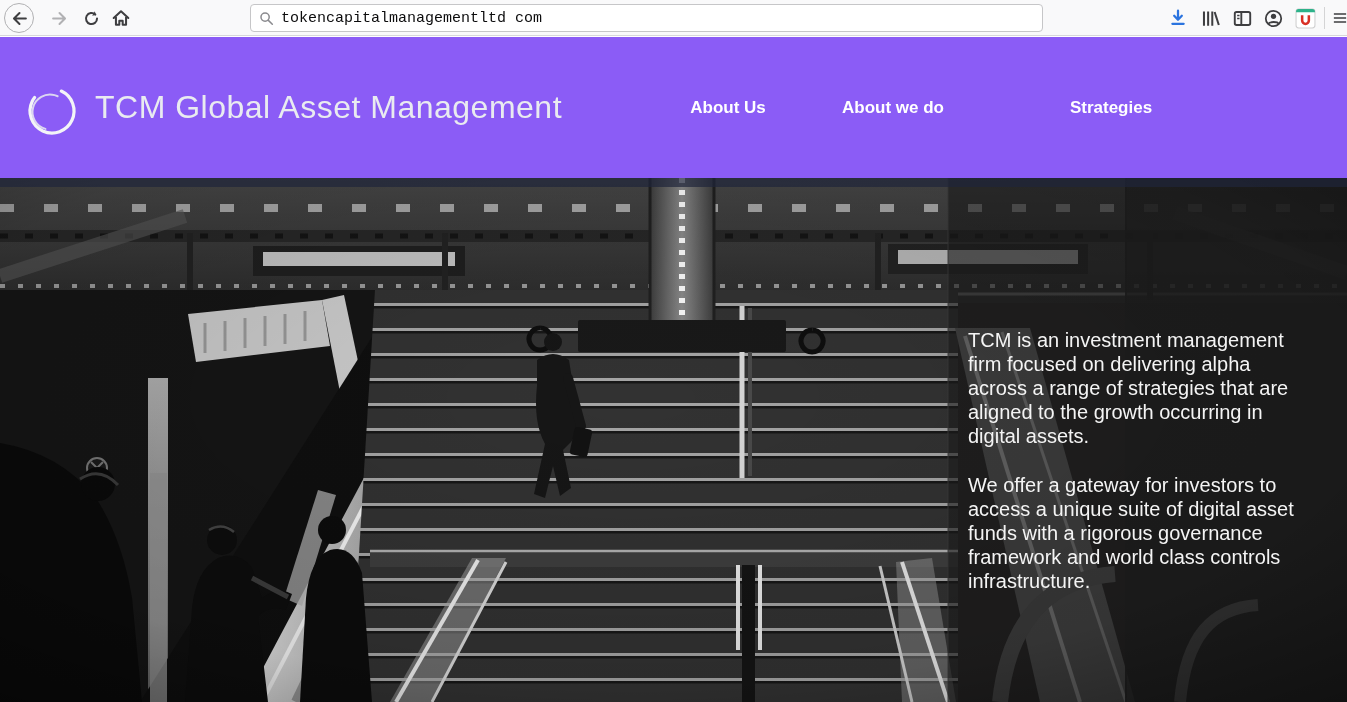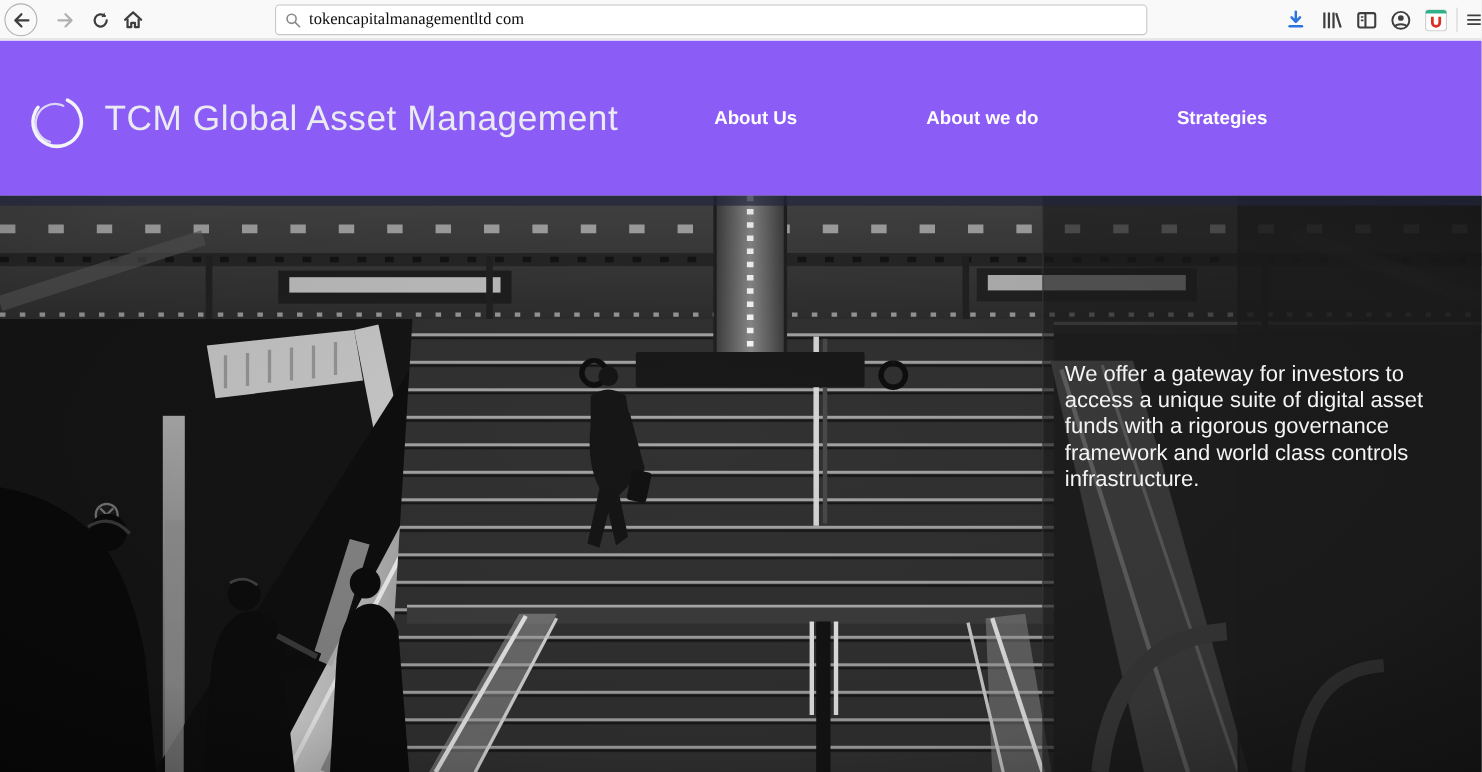--- a/index.html
+++ b/index.html
@@ -14,42 +14,42 @@
           align-items:center; justify-content:center; border-radius:50%; }
   #back-btn { left:4px; border:1px solid #b1b1b3; background:#f9f9fa; }
   #fwd-btn  { left:44px; }
   #reload-btn { left:76px; }
   #home-btn { left:106px; }
   #urlbar { position:absolute; left:250px; top:4px; width:793px; height:28px;
             background:#ffffff; border:1px solid #c6c6c8; border-radius:4px;
             display:flex; align-items:center; padding-left:8px; }
   #urlbar input { border:none; outline:none; flex:1; font-size:15px;
                   color:#0c0c0d; background:transparent; margin-left:7px;
-                  font-family:Liberation Serif, serif; }
+                  font-family:Liberation Mono, monospace; }
   .right-icon { position:absolute; top:6px; width:24px; height:24px;
                 display:flex; align-items:center; justify-content:center; }
   #dl-btn   { left:1166px; }
   #lib-btn  { left:1198px; }
   #side-btn { left:1230px; }
   #acct-btn { left:1261px; }
   #ext-btn  { left:1293px; }
   #tb-sep   { position:absolute; left:1324px; top:7px; width:1px; height:22px; background:#d4d4d5; }
   #menu-btn { left:1333px; overflow:hidden; width:14px; }
 
   
   #siteheader { position:absolute; left:0; top:37px; width:1347px; height:141px;
                 background:#8b5cf6; }
   #logo { position:absolute; left:24px; top:45px; }
   #brand { position:absolute; left:95px; top:0; height:141px; display:flex;
            align-items:center; font-size:32px; font-weight:300; color:#e9ebf0;
            letter-spacing:0.5px; }
   .navlink { position:absolute; top:0; height:141px; display:flex; align-items:center;
              transform:translateX(-50%); font-size:17px; font-weight:700;
              color:#ffffff; cursor:pointer; white-space:nowrap; }
-  #nav-0 { left:687px; } #nav-1 { left:893px; } #nav-2 { left:1111px; } #nav-3 { left:1204px; }
+  #nav-0 { left:728px; } #nav-1 { left:893px; } #nav-2 { left:1111px; } #nav-3 { left:1204px; }
 
   
   #hero { position:absolute; left:0; top:178px; width:1347px; height:524px;
           background:#222; }
   #hero svg { position:absolute; left:0; top:0; }
   #hero-copy { position:absolute; left:968px; top:150px; width:345px;
                color:#f4f4f4; font-size:20px; line-height:24px; font-weight:400; }
   #hero-copy p + p { margin-top:25px; }
 </style>
 </head>
@@ -278,17 +278,18 @@
         <line x1="252" y1="400" x2="288" y2="419" stroke="#5a5a5a" stroke-width="5" opacity="0.6"></line>
         <circle cx="332" cy="352" r="14" fill="#0c0c0c"></circle>
         <path d="M300,524 L306,420 Q310,380 330,372 Q352,366 362,395 L372,524 Z" fill="#0c0c0c"></path>
       </g>
 
       <rect x="0" y="0" width="1347" height="524" fill="url(#vig)"></rect>
       <rect x="0" y="0" width="1347" height="9" fill="#20253a" opacity="0.7"></rect>
     </svg>
 
     <div id="hero-copy">
+      <p>TCM is an investment management firm focused on delivering alpha across a range of strategies that are aligned to the growth occurring in digital assets.</p>
       <p>We offer a gateway for investors to access a unique suite of digital asset funds with a rigorous governance framework and world class controls infrastructure.</p>
     </div>
   </div>
 
 </div>
 
 </body></html>

